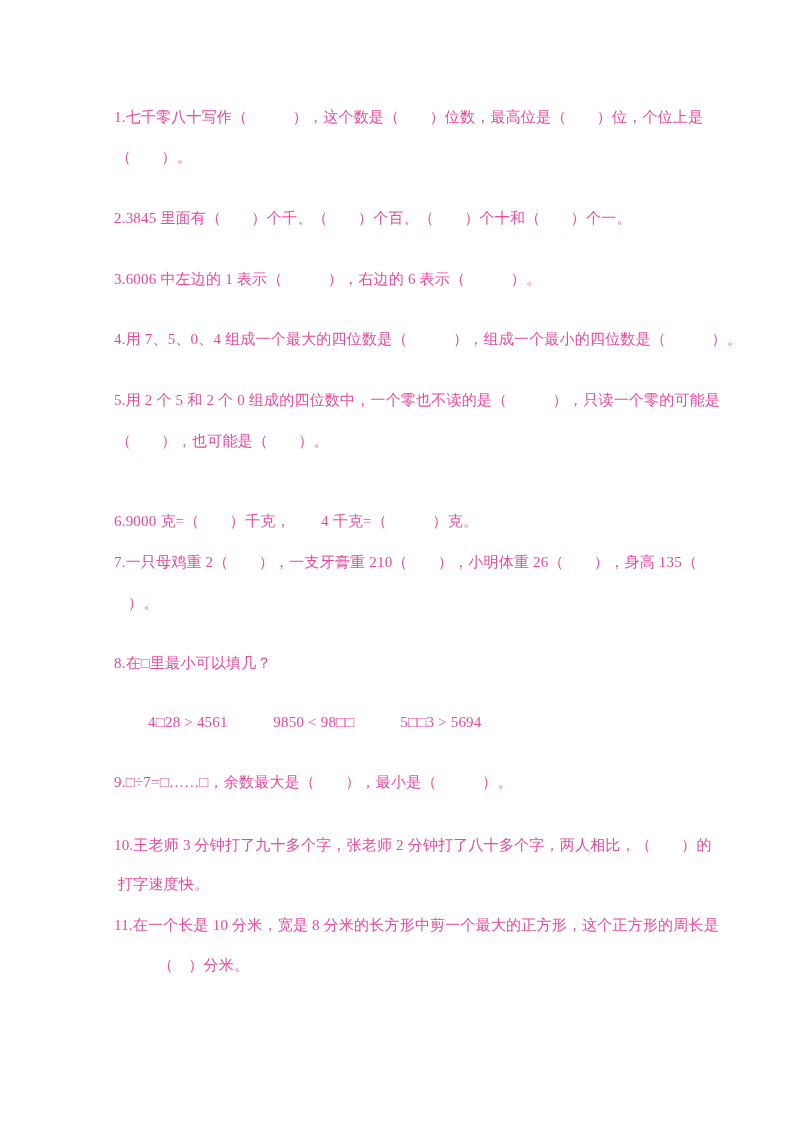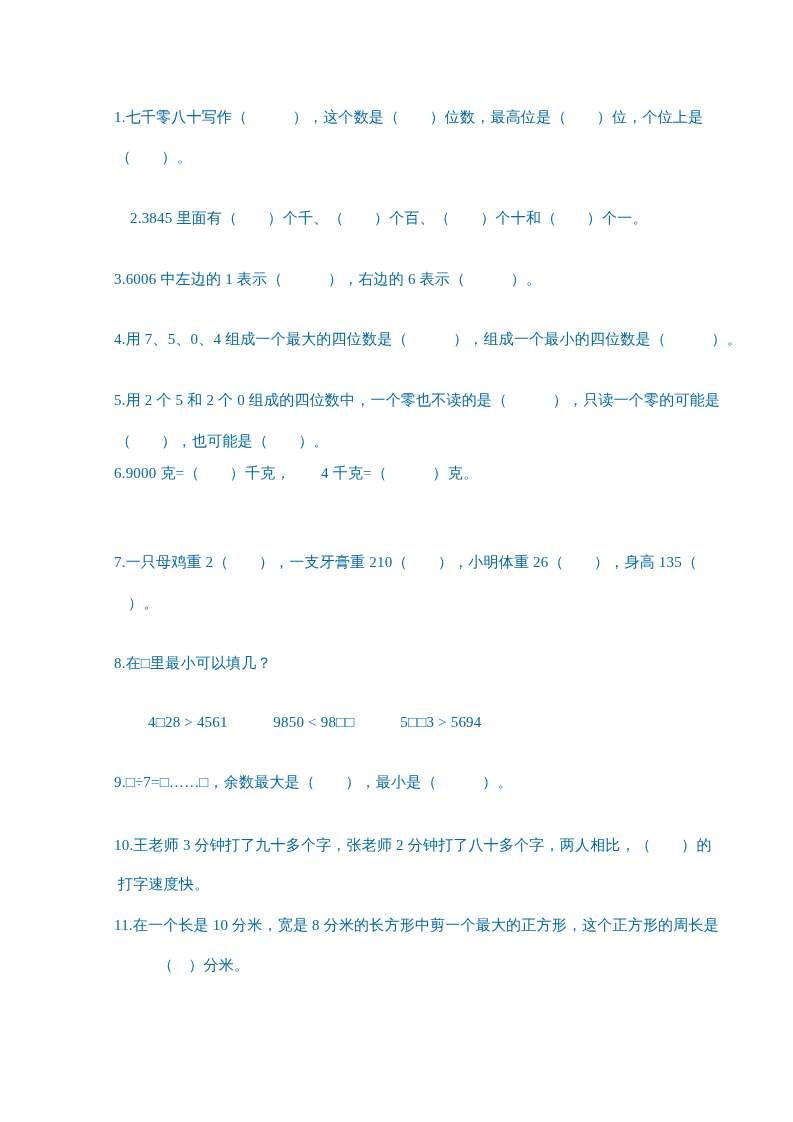--- a/index.html
+++ b/index.html
@@ -6,39 +6,39 @@
     margin: 0;
     padding: 0;
     background: #ffffff;
   }
   .page {
     position: relative;
     width: 793px;
     height: 1122px;
     background: #ffffff;
     font-family: "Liberation Serif", "DejaVu Serif", serif;
-    color: #0369a1;
+    color: #ec4899;
     overflow: hidden;
   }
   .line {
     position: absolute;
     left: 114px;
     white-space: pre;
     font-size: 15px;
     line-height: 19px;
     letter-spacing: 0.2px;
   }
   .l1  { top: 108px; }
   .l2  { top: 148px; left: 116px; }
-  .l3  { top: 209px; margin-left: 16px; }
+  .l3  { top: 209px; }
   .l4  { top: 270px; }
   .l5  { top: 330px; }
   .l6  { top: 391px; }
   .l7  { top: 432px; left: 116px; }
-  .l8  { top: 464px; text-align: center; }
+  .l8  { top: 512px; text-align: center; }
   .l9  { top: 553px; }
   .l10 { top: 594px; left: 128px; }
   .l11 { top: 654px; }
   .l12 { top: 713px; left: 148px; text-align: right; }
   .l13 { top: 773px; }
   .l14 { top: 836px; text-align: center; }
   .l15 { top: 875px; left: 118px; }
   .l16 { top: 916px; }
   .l17 { top: 956px; left: 118px; margin-left: 40px; }
 </style>

